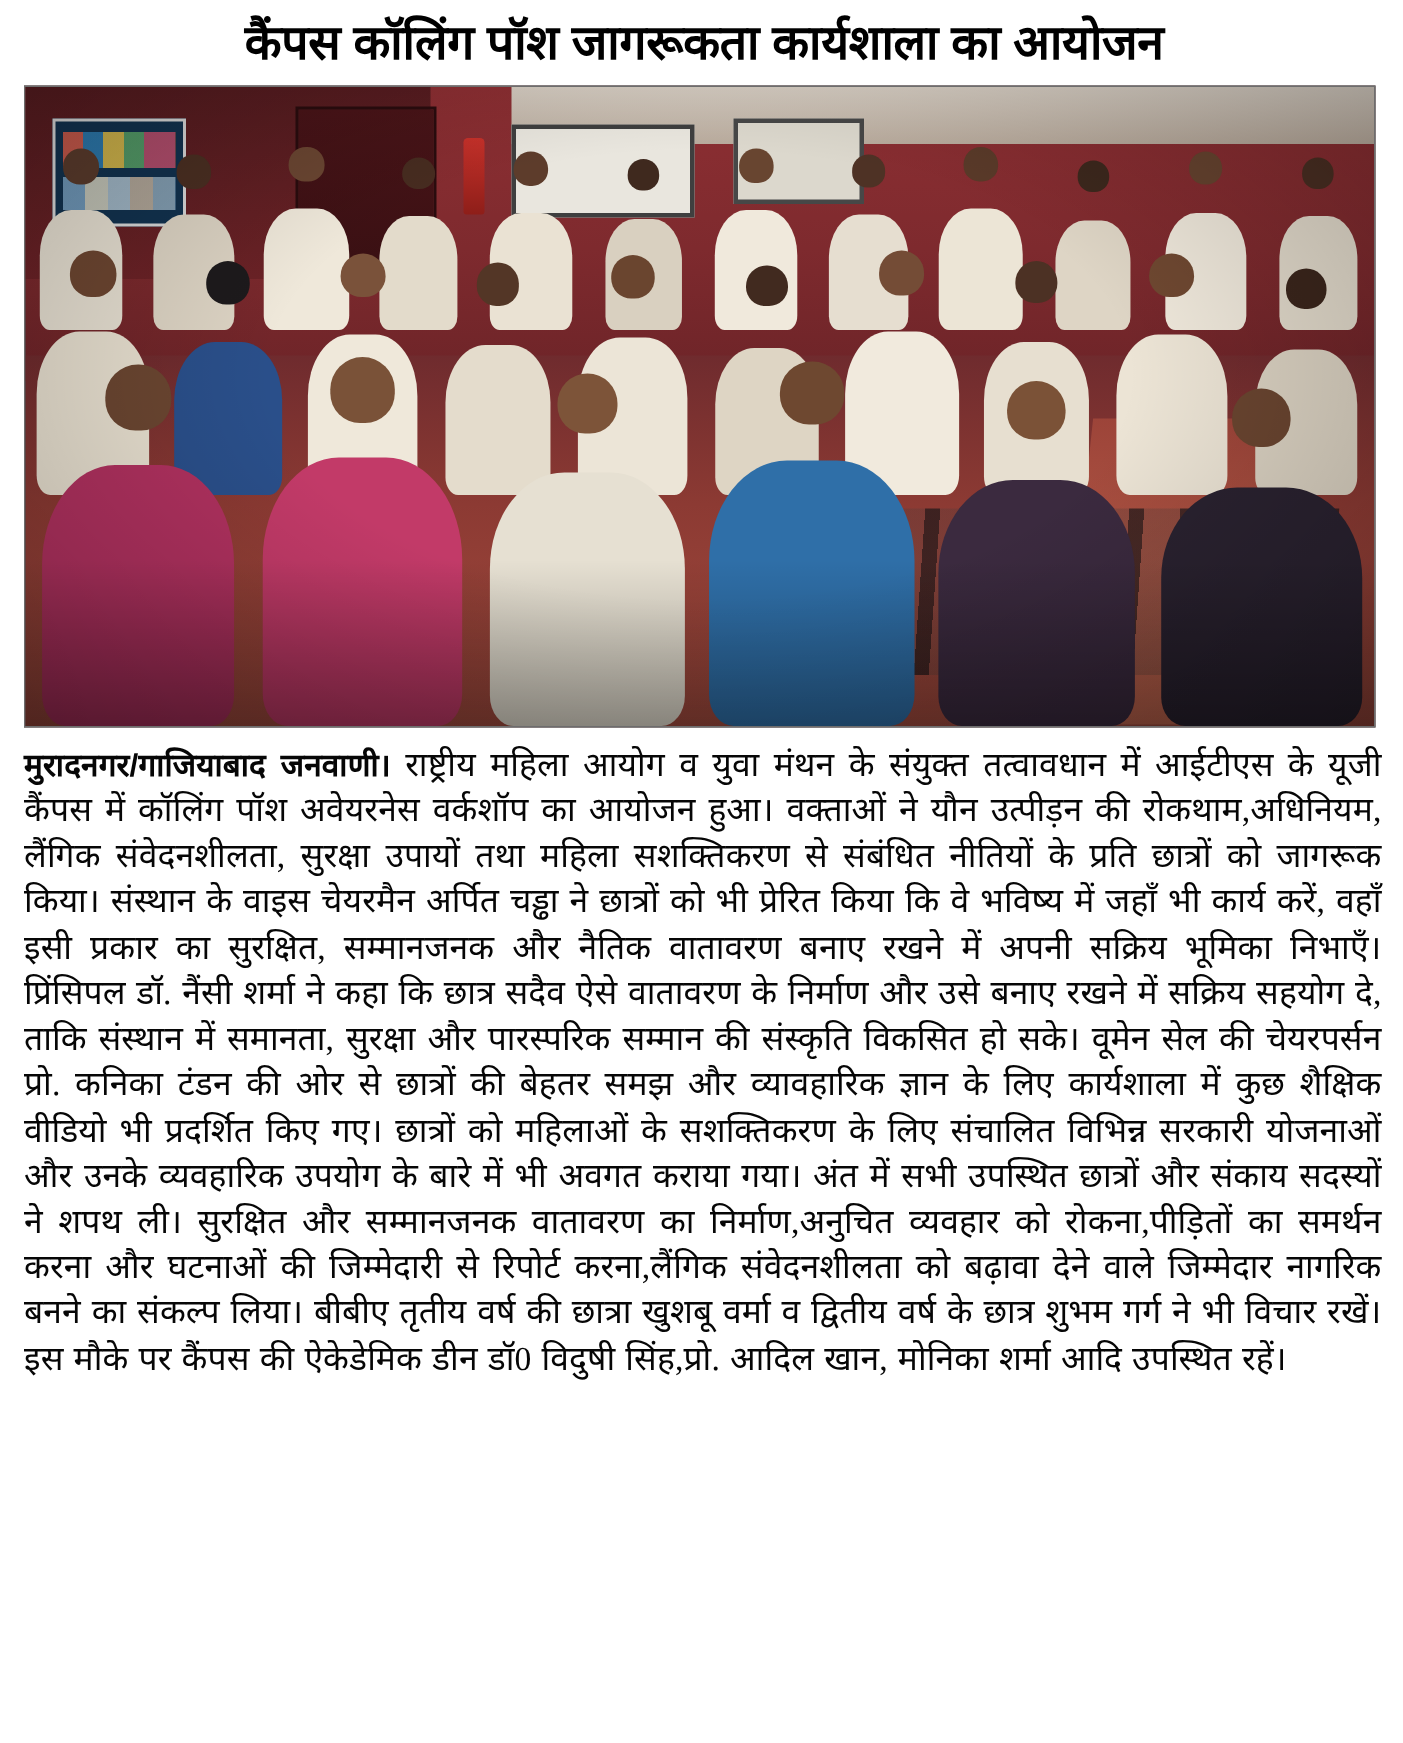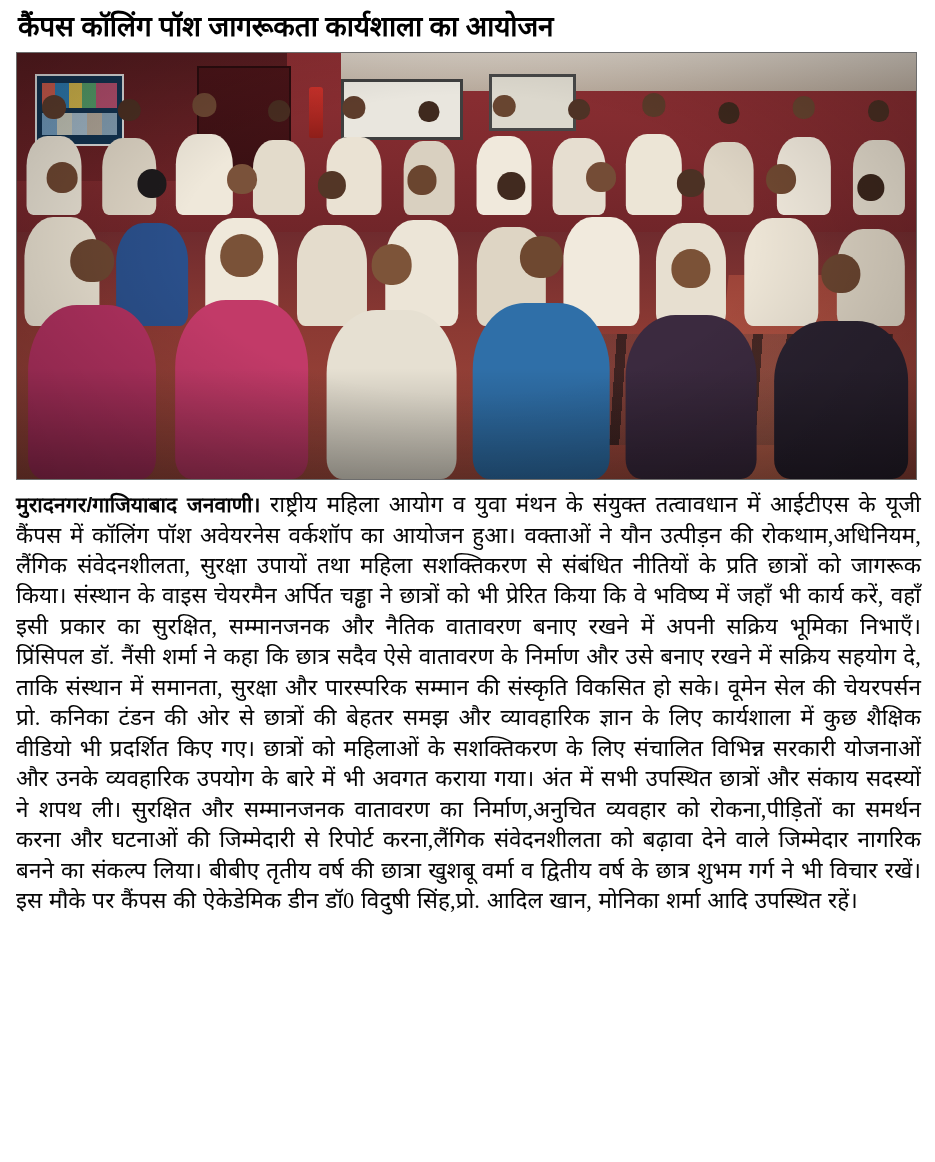--- a/index.html
+++ b/index.html
@@ -18,26 +18,27 @@
     position: relative;
     width: 935px;
     height: 1162px;
     box-sizing: border-box;
     padding: 10px 14px 6px 16px;
     background: #fff;
   }
   .headline {
     font-family: "Liberation Sans", "DejaVu Sans", sans-serif;
     font-weight: bold;
-    font-size: 28px;
+    font-size: 32px;
     line-height: 1.18;
     letter-spacing: -0.2px;
     color: #000;
     margin: 0 0 9px 2px;
     white-space: nowrap;
+    text-align: center;
   }
   .photo-frame {
     position: relative;
     width: 901px;
     height: 428px;
     border: 1px solid #6d6d6d;
     box-sizing: border-box;
     overflow: hidden;
     background: #3a2023;
   }

